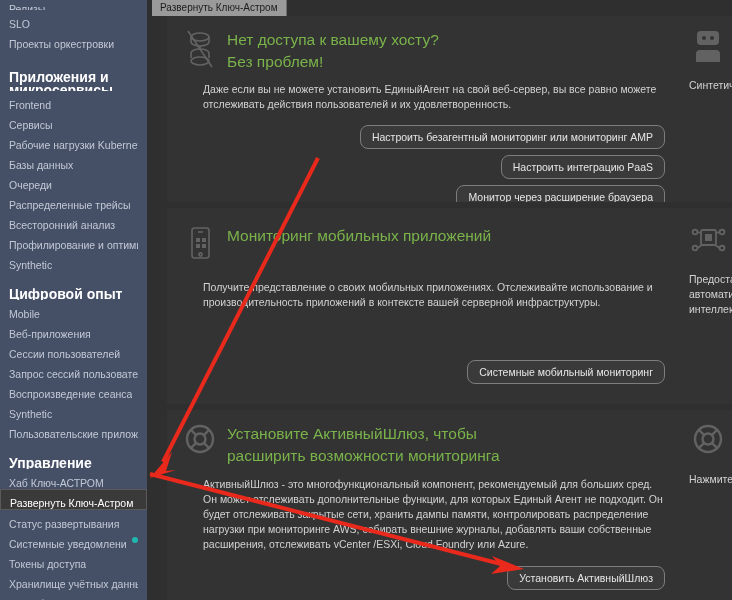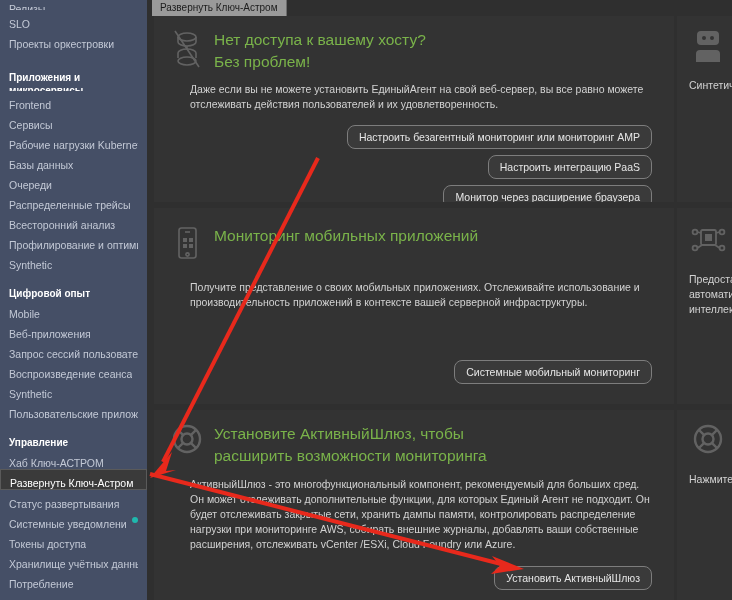--- a/index.html
+++ b/index.html
@@ -36,21 +36,21 @@
     font-size: 10.5px;
     line-height: 20px;
     white-space: nowrap;
     overflow: hidden;
     cursor: pointer;
   }
   .nav-item .lbl { overflow: hidden; text-overflow: clip; margin-top: 8px; }
   .nav-item.section {
     color: #ffffff;
     font-weight: bold;
-    font-size: 10px;
+    font-size: 14px;
     cursor: default;
   }
   .nav-item.section.two-line {
     height: 32px;
     line-height: 13px;
     align-items: flex-start;
     padding-top: 4px;
     white-space: normal;
   }
   .nav-item.selected {
@@ -100,21 +100,21 @@
   .cards {
     position: relative;
     width: 100%;
     height: 584px;
   }
   .card {
     position: absolute;
     background: #333333;
     overflow: hidden;
   }
-  .card.left  { left: 7px;  width: 520px; }
+  .card.left  { left: 20px;  width: 520px; }
   .card.right { left: 530px; width: 202px; }
 
   .card-head {
     display: flex;
     align-items: flex-start;
     padding: 12px 16px 0 14px;
   }
   .card-icon {
     flex: 0 0 38px;
     width: 38px; height: 42px;
@@ -214,20 +214,23 @@
       <div class="nav-item section">
         <span class="lbl">Цифровой опыт</span>
       </div>
       <div class="nav-item">
         <span class="lbl">Mobile</span>
       </div>
       <div class="nav-item">
         <span class="lbl">Веб-приложения</span>
       </div>
       <div class="nav-item">
+        <span class="lbl">Сессии пользователей</span>
+      </div>
+      <div class="nav-item">
         <span class="lbl">Запрос сессий пользователей</span>
       </div>
       <div class="nav-item">
         <span class="lbl">Воспроизведение сеанса</span>
       </div>
       <div class="nav-item">
         <span class="lbl">Synthetic</span>
       </div>
       <div class="nav-item">
         <span class="lbl">Пользовательские приложен...</span>

